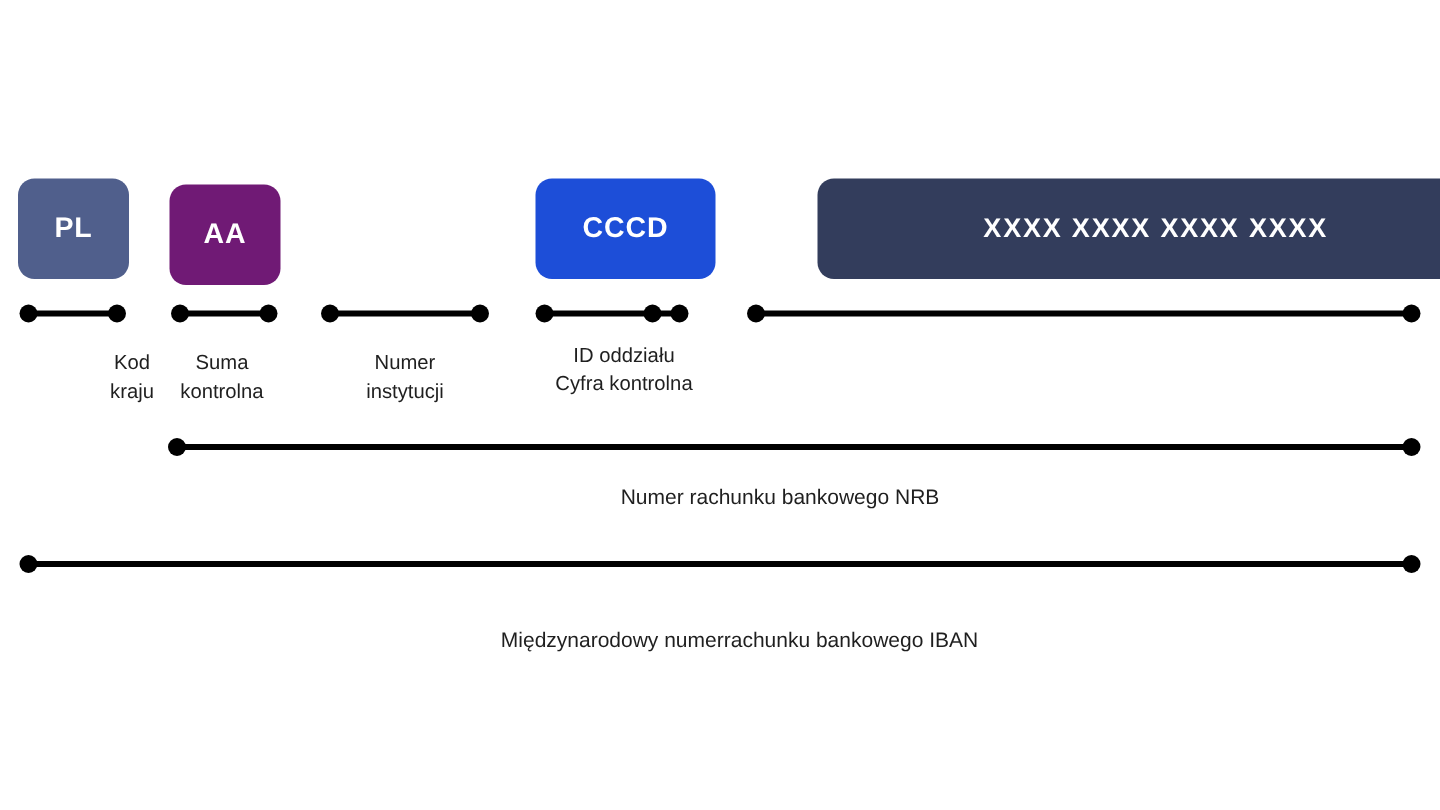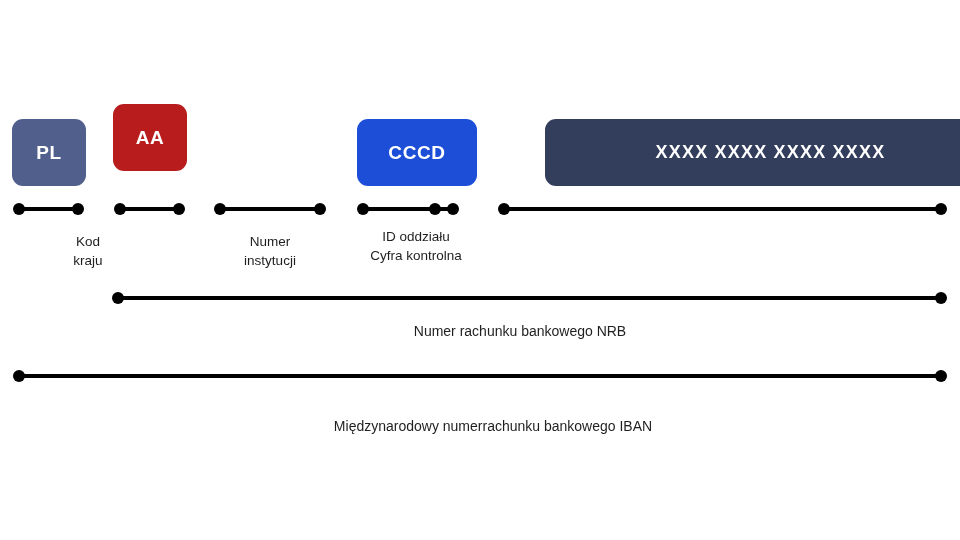--- a/index.html
+++ b/index.html
@@ -80,26 +80,28 @@
 
 <div id="stage">
     <div class="seg-box" style="left: 12px; top: 119px; width: 74px; height: 67px; background: rgb(80, 95, 140);">PL</div>
     <div class="bracket" style="left: 14px; top: 203px; width: 69px;">
       <div class="bar"></div>
       <div class="dot left"></div>
       <div class="dot right"></div>
     </div>
     <div class="caption" style="left: 0px; top: 232px; width: 98px; padding-left: 39px;">Kod
 kraju</div>
-    <div class="seg-box" style="left: 113px; top: 104px; width: 74px; height: 67px; background: #b91c1c;">AA</div>
+    <div class="seg-box" style="left: 113px; top: 123px; width: 74px; height: 67px; background: #701a75;">AA</div>
     <div class="bracket" style="left: 115px; top: 203px; width: 69px;">
       <div class="bar"></div>
       <div class="dot left"></div>
       <div class="dot right"></div>
     </div>
+    <div class="caption" style="left: 99px; top: 232px; width: 98px;">Suma
+kontrolna</div>
     <div class="bracket" style="left: 215px; top: 203px; width: 110px;">
       <div class="bar"></div>
       <div class="dot left"></div>
       <div class="dot right"></div>
     </div>
     <div class="caption" style="left: 205px; top: 232px; width: 130px;">Numer
 instytucji</div>
     <div class="seg-box" style="left: 357px; top: 119px; width: 120px; height: 67px; background: #1d4ed8;">CCCD</div>
     <div class="bracket" style="left: 358px; top: 203px; width: 100px;">
       <div class="bar"></div>

